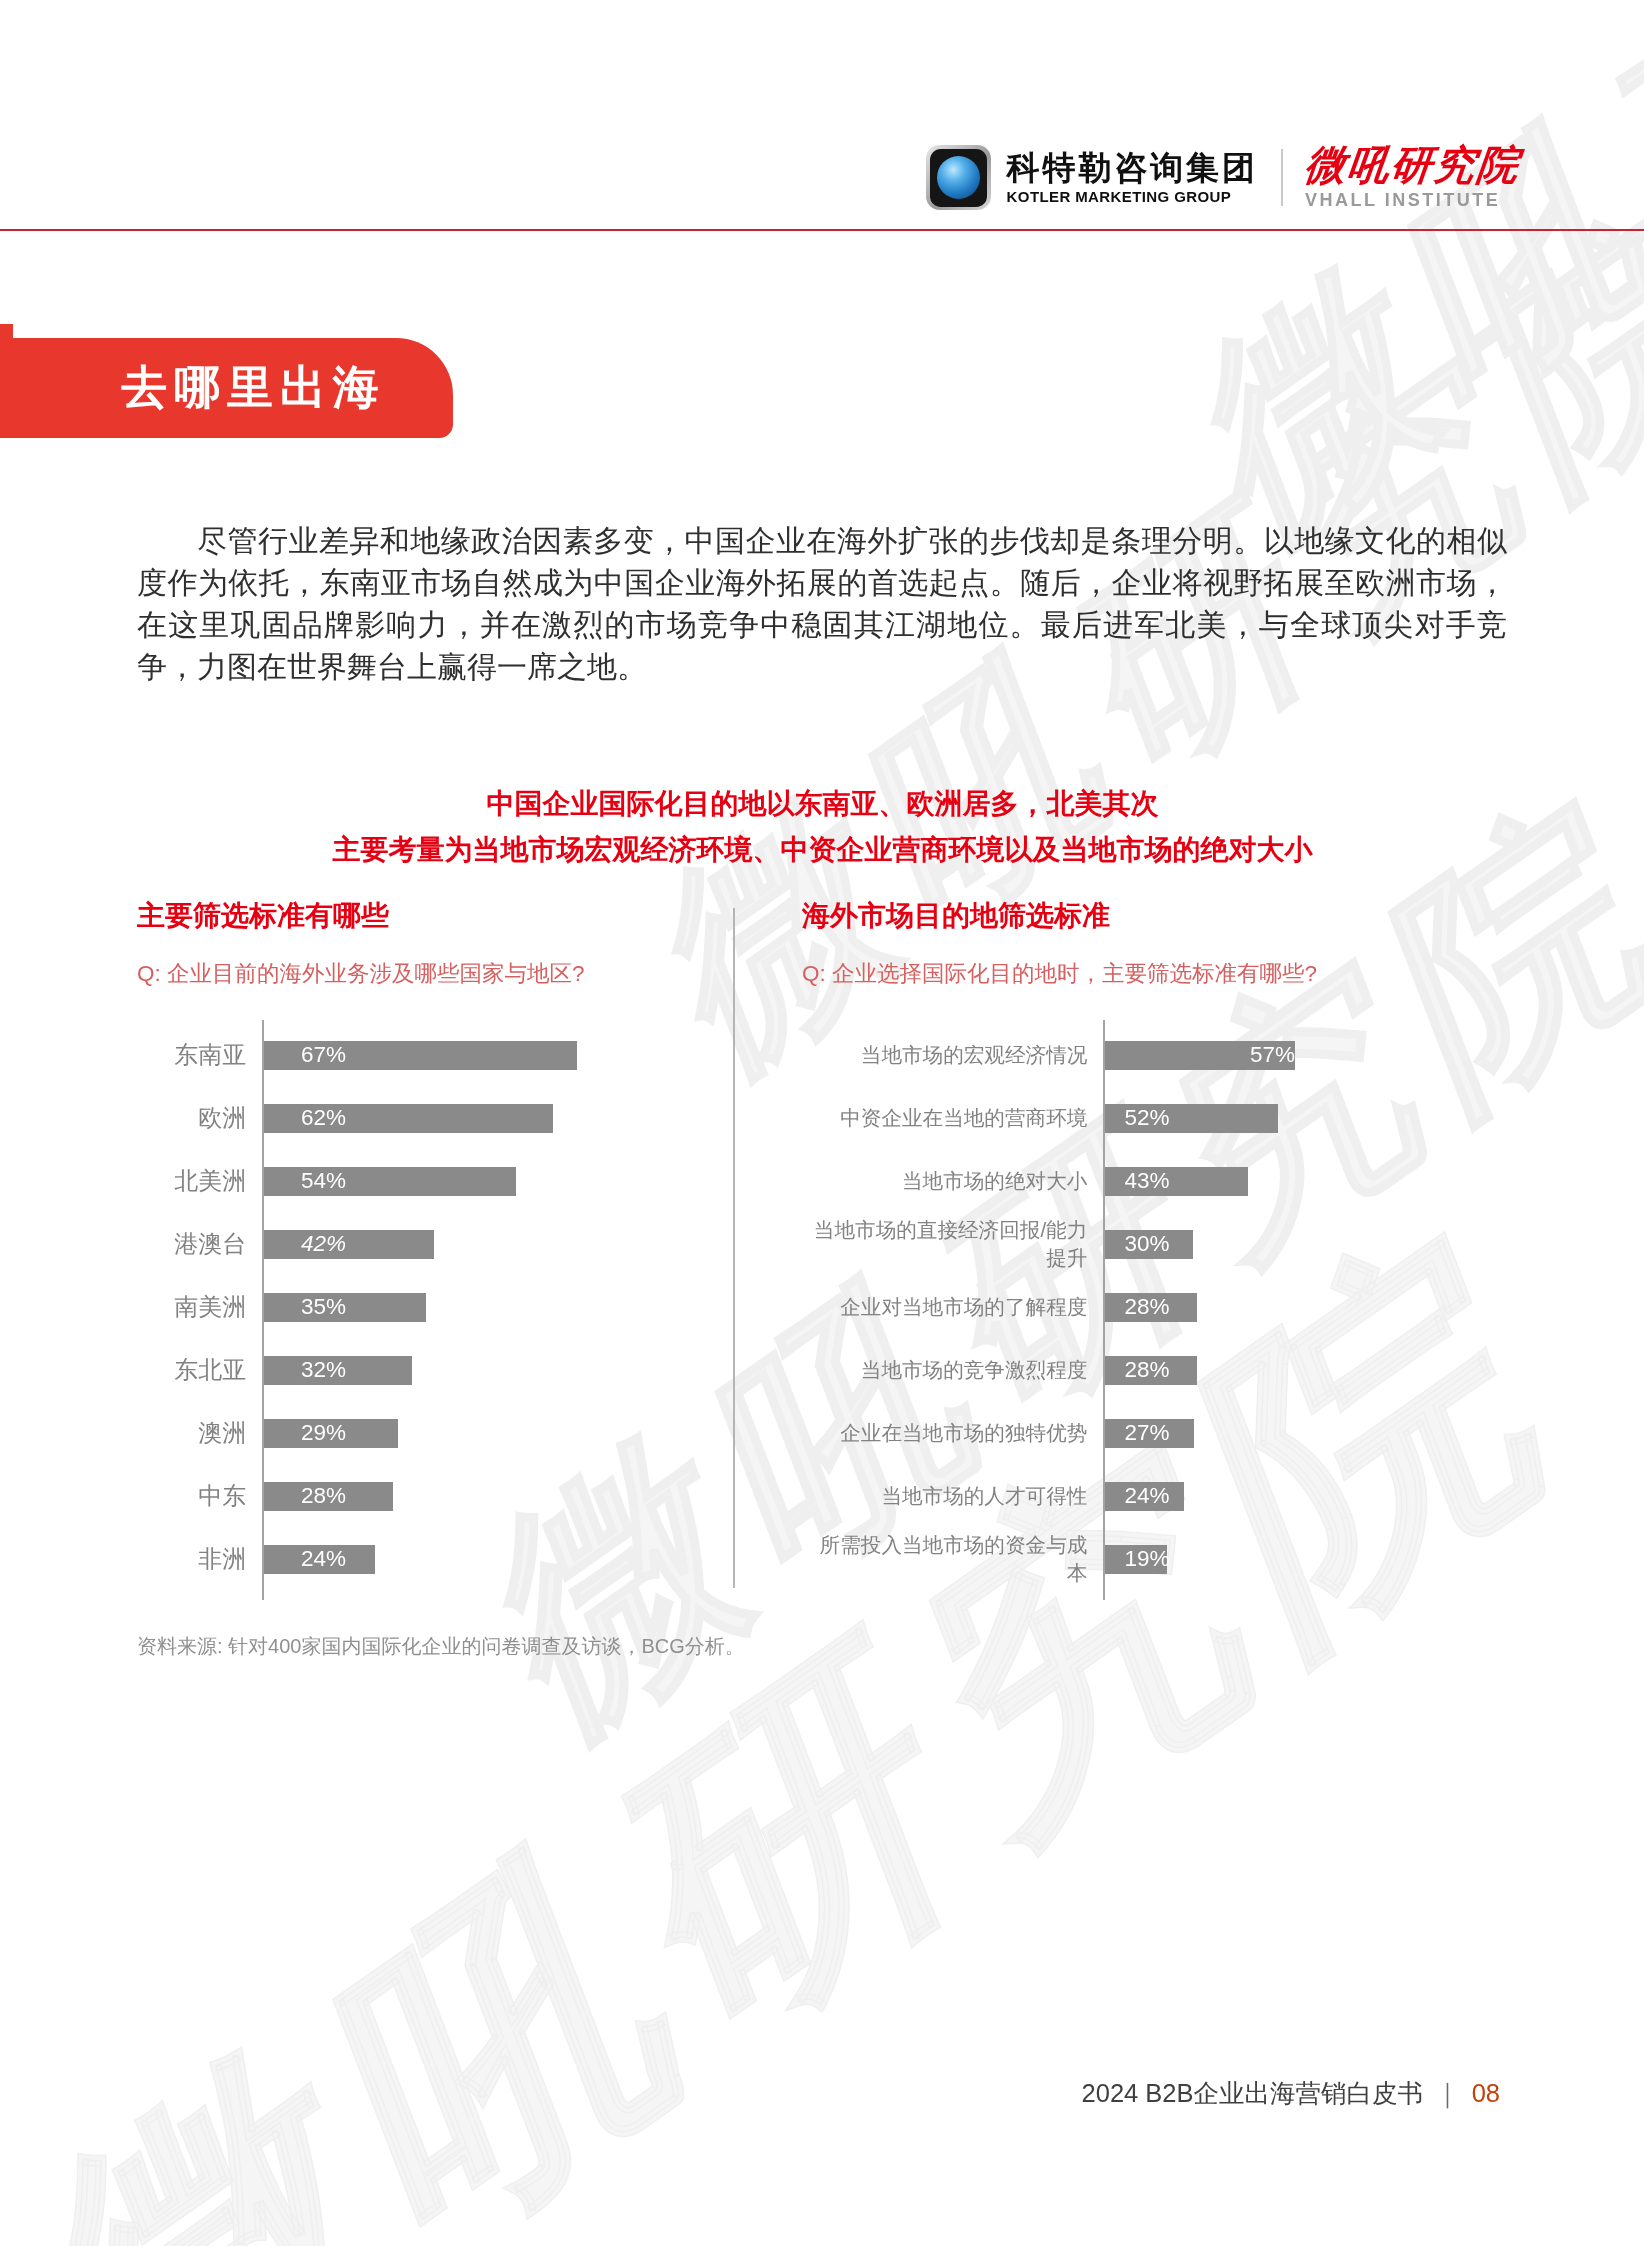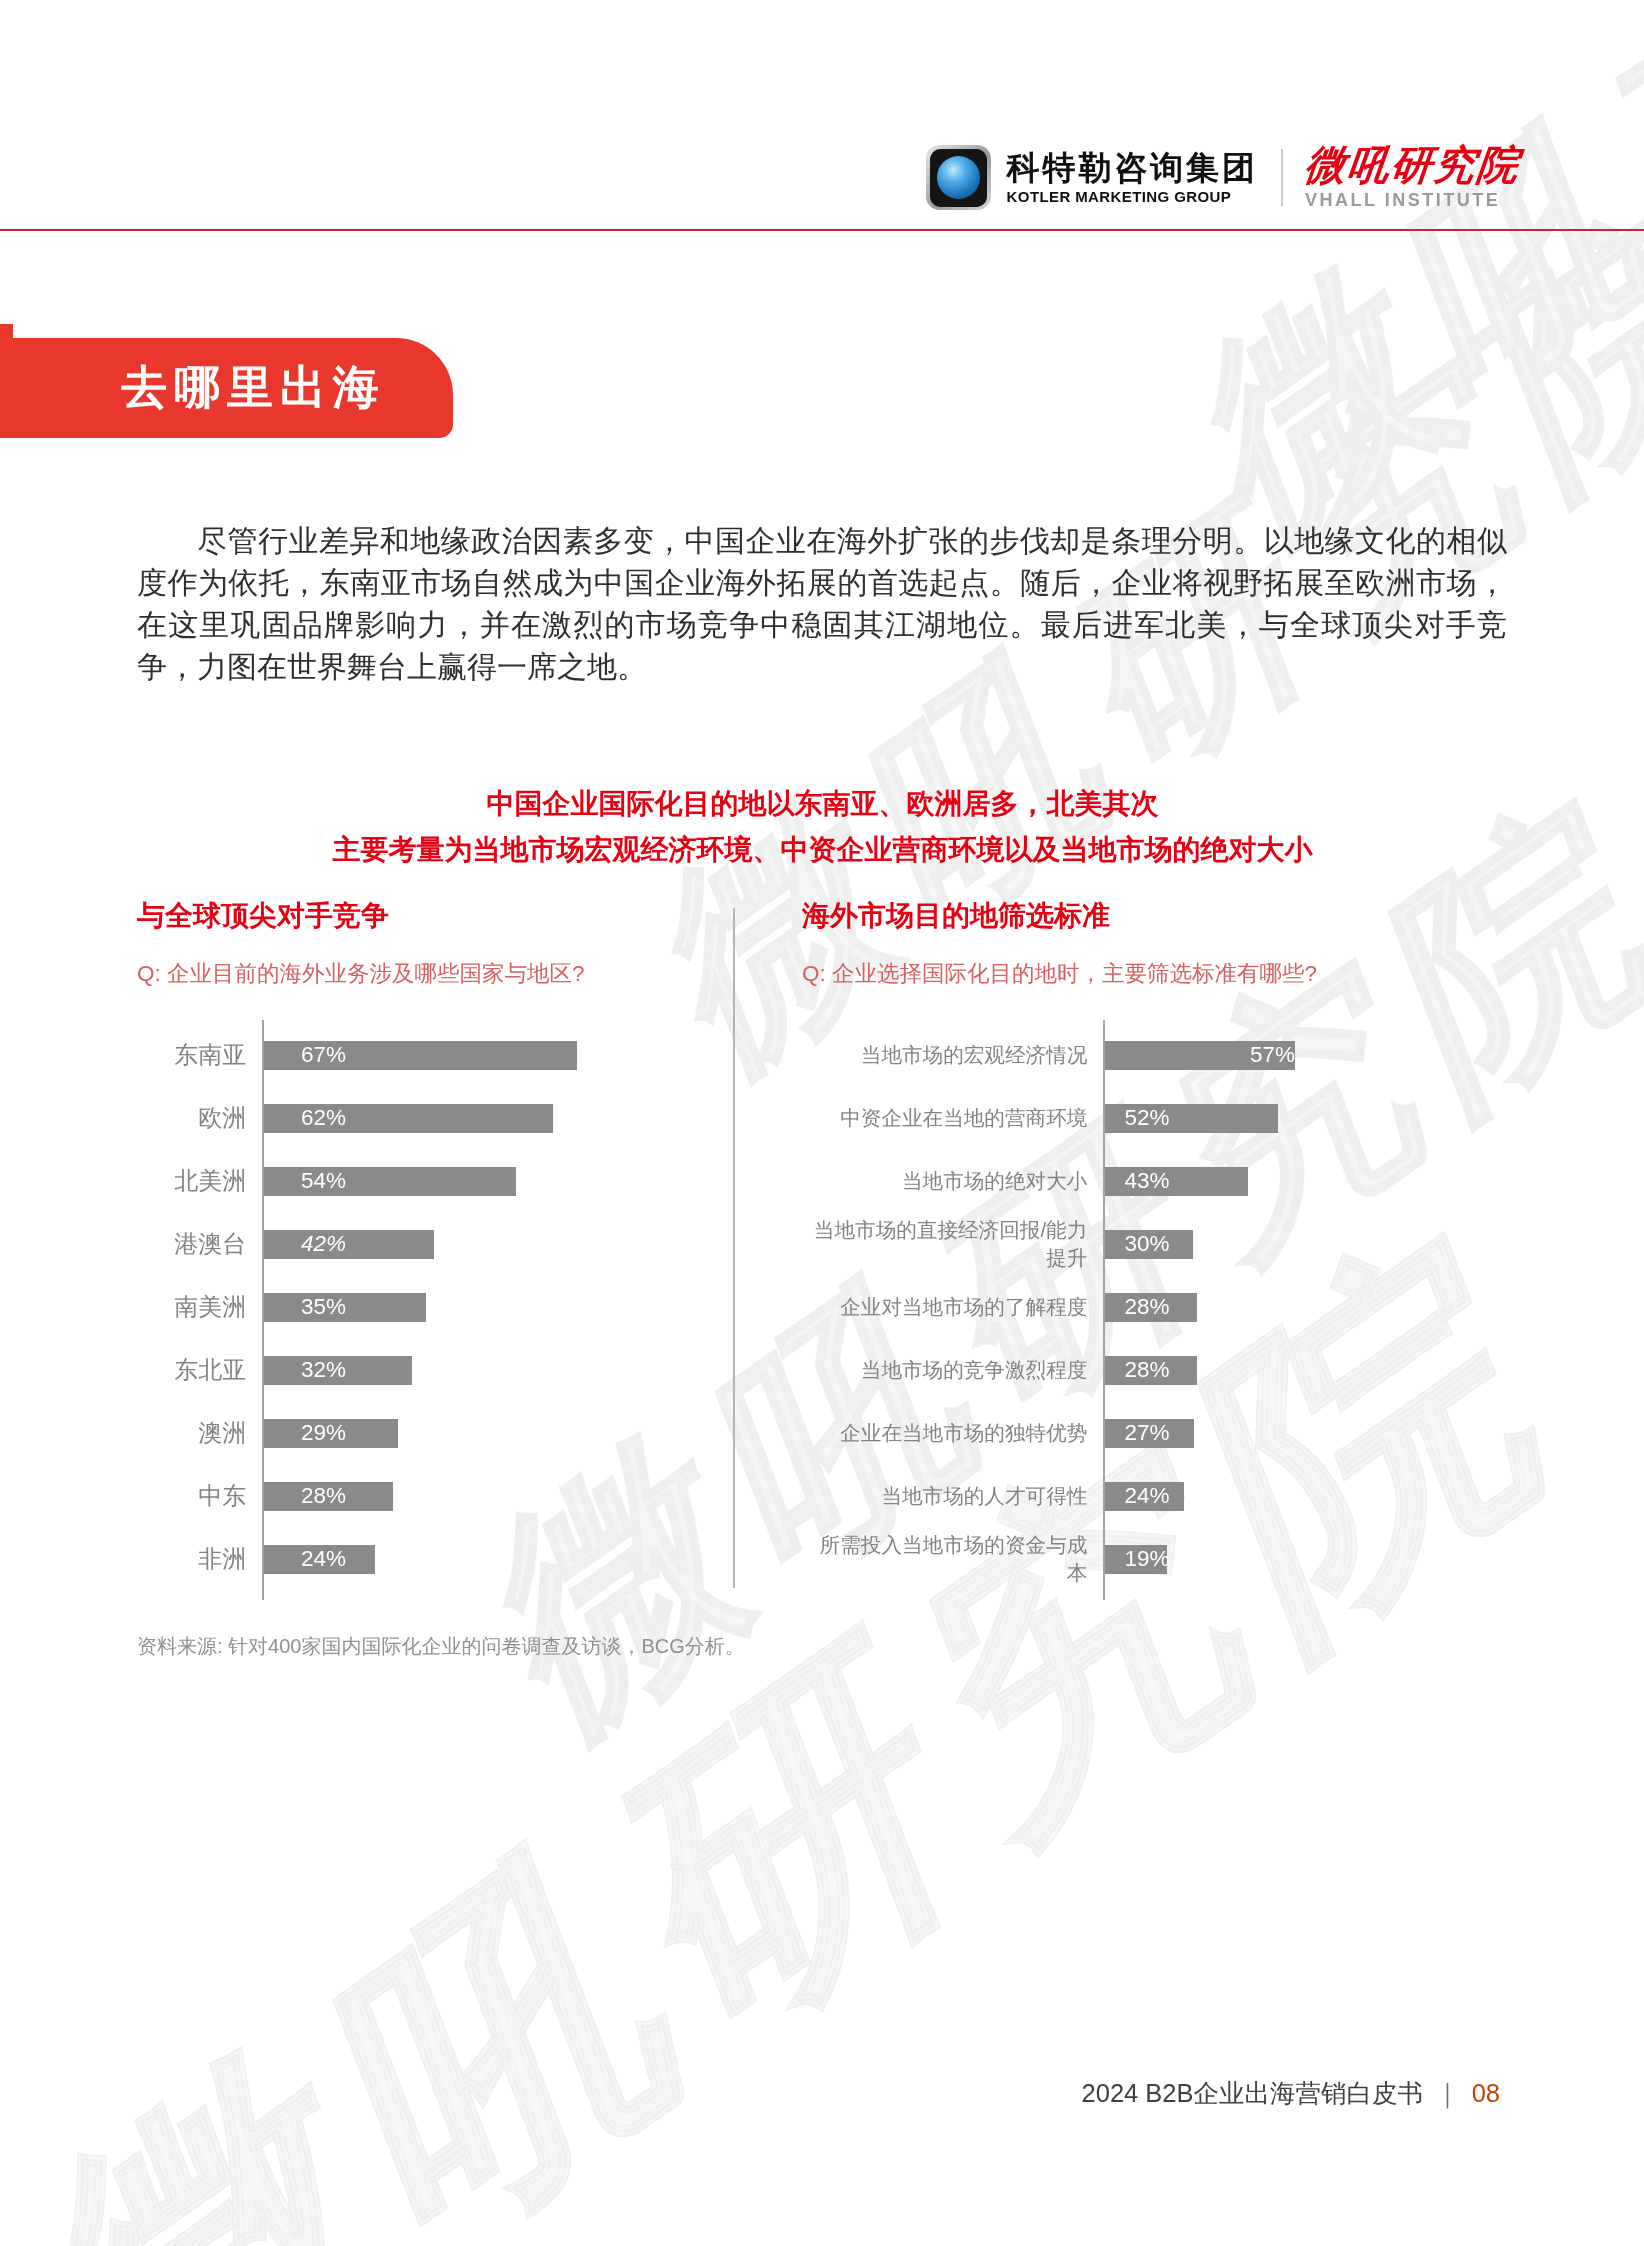--- a/index.html
+++ b/index.html
@@ -175,21 +175,21 @@
     <p class="intro">尽管行业差异和地缘政治因素多变，中国企业在海外扩张的步伐却是条理分明。以地缘文化的相似度作为依托，东南亚市场自然成为中国企业海外拓展的首选起点。随后，企业将视野拓展至欧洲市场，在这里巩固品牌影响力，并在激烈的市场竞争中稳固其江湖地位。最后进军北美，与全球顶尖对手竞争，力图在世界舞台上赢得一席之地。</p>
 
     <div class="highlight">
       <div>中国企业国际化目的地以东南亚、欧洲居多，北美其次</div>
       <div>主要考量为当地市场宏观经济环境、中资企业营商环境以及当地市场的绝对大小</div>
     </div>
 
     <div class="chart-divider"></div>
 
     <div class="chart chart-left">
-      <h3 class="ctitle">与全球顶尖对手竞争</h3>
+      <h3 class="ctitle">主要筛选标准有哪些</h3>
       <div class="cq">Q: 企业目前的海外业务涉及哪些国家与地区?</div>
       <div class="plot">
         <div class="axis-line"></div>
       <div class="crow">
             <div class="clabel">东南亚</div>
             <div class="cbarwrap">
               <div class="cbar" style="width: 315px;">
                 <span class="cval">67%</span>
               </div>
             </div>

